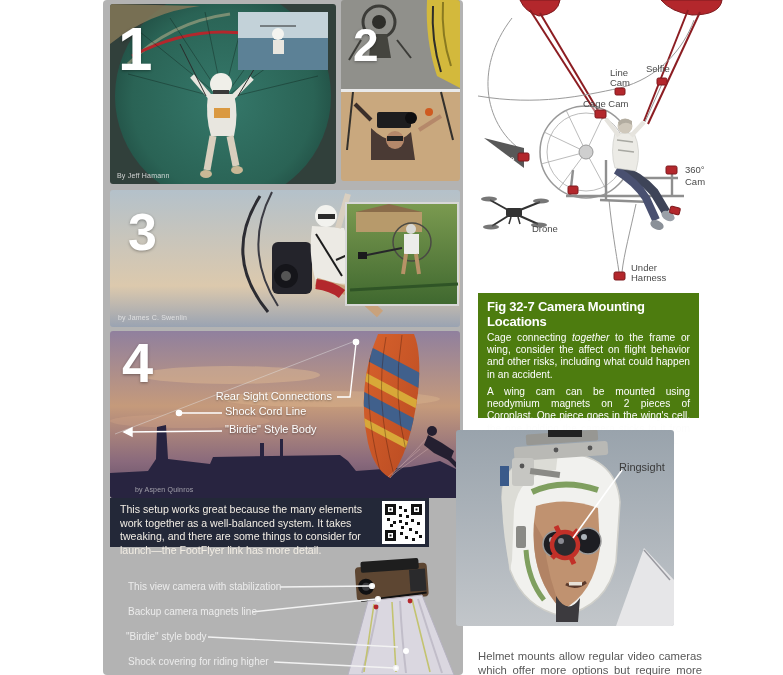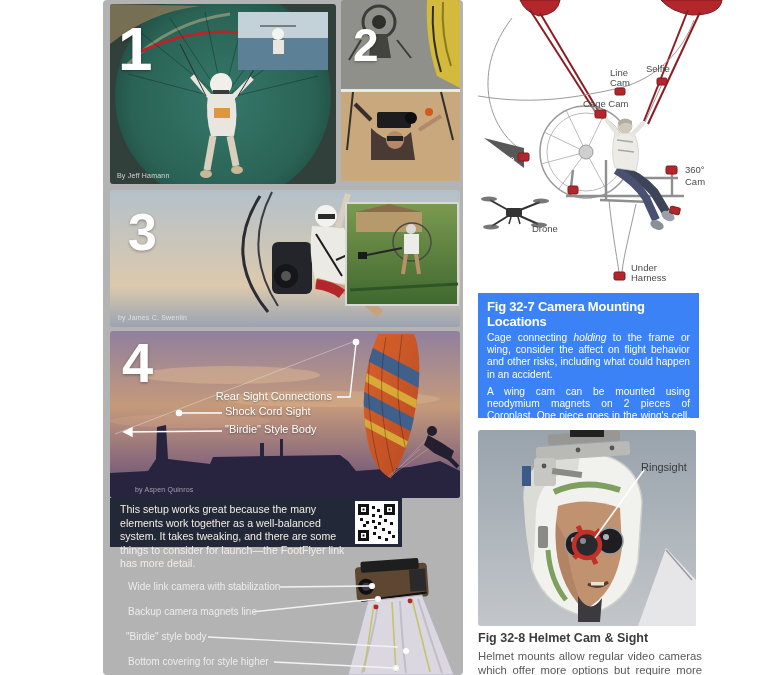--- a/index.html
+++ b/index.html
@@ -7,27 +7,27 @@
         font-family:"Liberation Sans",sans-serif;}
   .abs{position:absolute;}
   #left-panel{left:103px;top:0;width:360px;height:675px;background:#b3b3b3;border-radius:4px;}
   .photo{position:absolute;border-radius:3px;overflow:hidden;}
   .photo svg{display:block;}
   .big-num{position:absolute;color:#fff;font-weight:bold;line-height:1;
            text-shadow:0 1px 3px rgba(0,0,0,.35);}
   .credit{position:absolute;color:#e8e8e8;font-size:7px;opacity:.85;letter-spacing:.2px;}
   .photo-label{position:absolute;color:#fff;font-size:11px;white-space:nowrap;
                text-shadow:0 1px 2px rgba(0,0,0,.4);}
-  #caption-box{left:110px;top:498px;width:292px;height:49px;background:#232838;
+  #caption-box{left:110px;top:498px;width:319px;height:49px;background:#232838;
                box-sizing:border-box;padding:5px 56px 5px 10px;}
   #caption-box .txt{color:#f2ede4;font-size:10.6px;line-height:1.28;}
   #qr{position:absolute;right:4px;top:3px;width:43px;height:43px;background:#fff;}
   .rig-label{position:absolute;color:#ececec;font-size:10px;white-space:nowrap;}
   .diag-label{font-size:9.5px;fill:#4a4a4a;}
-  #fig7-box{left:478px;top:293px;width:221px;height:125px;background:#3b82f6;
+  #fig7-box{left:478px;top:293px;width:221px;height:125px;background:#4d7c0f;
             box-sizing:border-box;padding:6px 9px;}
   #fig7-box h3{margin:0 0 3px 0;color:#fff;font-size:13px;font-weight:bold;letter-spacing:-.2px;}
   #fig7-box p{margin:0 0 5px 0;color:#fdfdfd;font-size:10.2px;line-height:1.2;text-align:justify;}
   #fig8-title{left:478px;top:631px;color:#3c3c3c;font-size:12.5px;font-weight:bold;}
   #fig8-body{left:478px;top:649px;width:224px;color:#585858;font-size:11.3px;
              line-height:1.25;text-align:justify;}
   #ringsight-label{left:641px;top:461px;color:#3a3a3a;font-size:11px;}
 </style>
 </head>
 <body>
@@ -209,21 +209,21 @@
         <polyline points="227,66 240,66 246,12" fill="none"></polyline>
           <circle cx="246" cy="11" r="2.6"></circle>
         <line x1="112" y1="82" x2="70" y2="82"></line>
           <circle cx="69" cy="82" r="2.6"></circle>
         <line x1="112" y1="100" x2="14" y2="101"></line>
           <path d="M14,101 L22,97 L22,105 Z"></path>
       </g>
     </svg>
     <div class="big-num" style="left:12px;top:4px;font-size:56px;">4</div>
     <div class="photo-label" style="right:128px;top:59px;">Rear Sight Connections</div>
-    <div class="photo-label" style="left:115px;top:74px;">Shock Cord Sight</div>
+    <div class="photo-label" style="left:115px;top:74px;">Shock Cord Line</div>
     <div class="photo-label" style="left:115px;top:92px;">"Birdie" Style Body</div>
     <div class="credit" style="left:25px;bottom:5px;opacity:.6;">by Aspen Quinros</div>
   </div>
 
   <div id="caption-box" class="abs">
     <div class="txt">This setup works great because the many elements work together as a well-balanced system. It takes tweaking, and there are some things to consider for launch—the FootFlyer link has more detail.</div>
     <svg id="qr" viewBox="0 0 43 43">
       <rect width="43" height="43" fill="#fff"></rect>
       <g fill="#111">
         <rect x="3" y="3" width="11" height="11"></rect>
@@ -277,24 +277,24 @@
     <g stroke="#f2f2f2" stroke-width="1.4" fill="#fff">
       <line x1="170" y1="32" x2="260" y2="31"></line>
         <circle cx="262" cy="31" r="2.4"></circle>
       <line x1="142" y1="57" x2="266" y2="44"></line>
         <circle cx="268" cy="44" r="2.4"></circle>
       <line x1="98" y1="82" x2="288" y2="92"></line>
       <line x1="164" y1="107" x2="284" y2="113"></line>
         <circle cx="286" cy="113" r="2.4"></circle>
     </g>
   </svg>
-  <div class="rig-label" style="left:128px;top:581px;">Wide link camera with stabilization</div>
+  <div class="rig-label" style="left:128px;top:581px;">This view camera with stabilization</div>
   <div class="rig-label" style="left:128px;top:606px;">Backup camera magnets line</div>
   <div class="rig-label" style="left:126px;top:631px;">"Birdie" style body</div>
-  <div class="rig-label" style="left:128px;top:656px;">Bottom covering for style higher</div>
+  <div class="rig-label" style="left:128px;top:656px;">Shock covering for riding higher</div>
 
   <svg class="abs" style="left:478px;top:0;" width="305" height="290" viewBox="0 0 305 290">
 
     <path d="M42,0 L82,0 Q80,14 61,16 Q47,12 42,0 Z" fill="#b3272c" stroke="#7d1a1e"></path>
     <path d="M183,0 L244,0 Q242,15 214,15 Q193,12 183,0 Z" fill="#b3272c" stroke="#7d1a1e"></path>
 
     <g stroke="#8c1d22" stroke-width="2">
       <line x1="52" y1="10" x2="120" y2="116"></line>
         <line x1="62" y1="13" x2="125" y2="119"></line>
       <line x1="210" y1="10" x2="166" y2="121"></line>
@@ -383,25 +383,25 @@
     <text class="diag-label" x="105" y="107">Cage Cam</text>
     <text class="diag-label" x="207" y="173">360°</text>
     <text class="diag-label" x="207" y="185">Cam</text>
     <text class="diag-label" x="54" y="232">Drone</text>
     <text class="diag-label" x="153" y="271">Under</text>
     <text class="diag-label" x="153" y="281">Harness</text>
   </svg>
 
   <div id="fig7-box" class="abs">
     <h3>Fig 32-7 Camera Mounting Locations</h3>
-    <p><span>Cage connecting </span><span style="font-style:italic">holding</span><span> to the frame or wing, consider the affect on flight behavior and other risks, including what could happen in an accident.</span></p>
+    <p><span>Cage connecting </span><span style="font-style:italic">together</span><span> to the frame or wing, consider the affect on flight behavior and other risks, including what could happen in an accident.</span></p>
     <p>A wing cam can be mounted using neodymium magnets on 2 pieces of Coroplast. One piece goes in the wing's cell, the one holding the camera sticks to it from below. Tie a back-up string on the camera.</p>
   </div>
 
-  <div class="photo" style="left:478px;top:430px;width:218px;height:196px;">
+  <div class="photo" style="left:456px;top:430px;width:218px;height:196px;">
     <svg width="218" height="196" viewBox="0 0 218 196">
       <defs>
         <linearGradient id="sky8" x1="0" y1="0" x2="0" y2="1">
           <stop offset="0%" stop-color="#99a3ac"></stop>
             <stop offset="100%" stop-color="#c2c6ca"></stop>
         </linearGradient>
       </defs>
       <rect width="218" height="196" fill="url(#sky8)"></rect>
       <polygon points="188,118 218,150 218,196 160,196" fill="#e6e6e8"></polygon>
       <line x1="188" y1="120" x2="214" y2="150" stroke="#9a9aa0" stroke-width="1.5"></line>
@@ -439,15 +439,14 @@
       <g>
         <path d="M100,96 L118,134 M96,128 L122,100" stroke="#c23028" stroke-width="5"></path>
         <circle cx="109" cy="115" r="13" fill="#2a2a2e" stroke="#c23028" stroke-width="4.5"></circle>
         <circle cx="105" cy="111" r="3" fill="#8a8a92"></circle>
       </g>
       <line x1="117" y1="108" x2="166" y2="40" stroke="#fff" stroke-width="1.6"></line>
     </svg>
     <div class="abs" id="ringsight-label" style="left:163px;top:31px;position:absolute;">Ringsight</div>
   </div>
 
-  <div class="abs" id="fig8-title">Fig 32-8 Helmet Cam &amp; Sight</div>
   <div class="abs" id="fig8-body">Helmet mounts allow regular video cameras which offer more options but require more skill and gear.</div>
 </div>
 
 </body></html>

